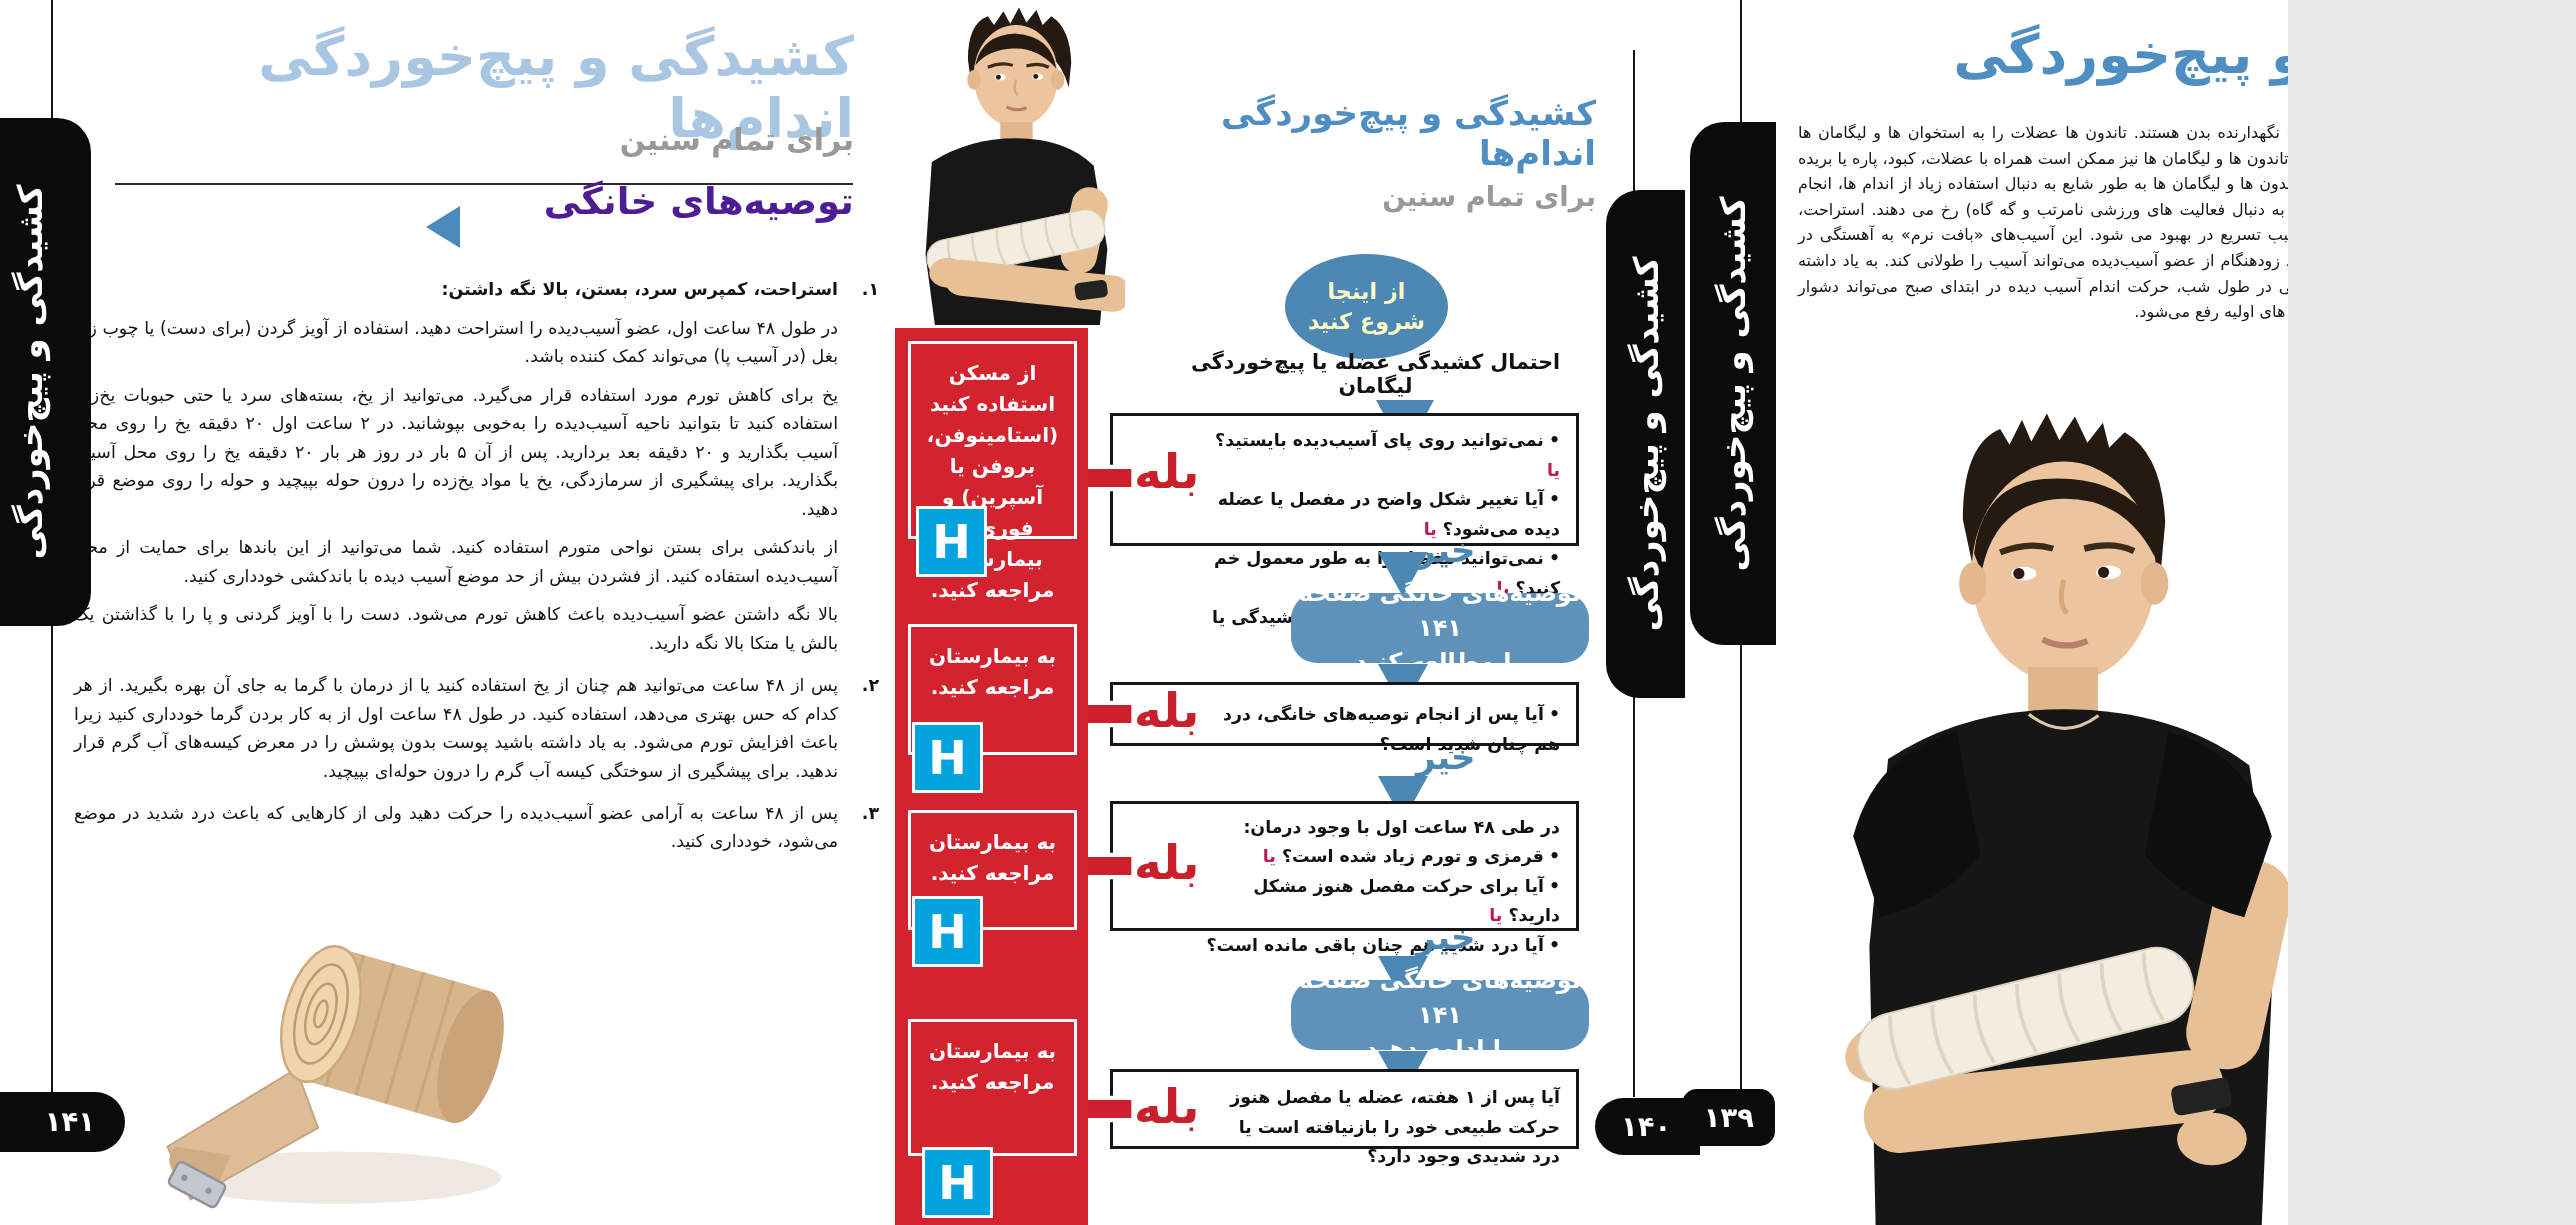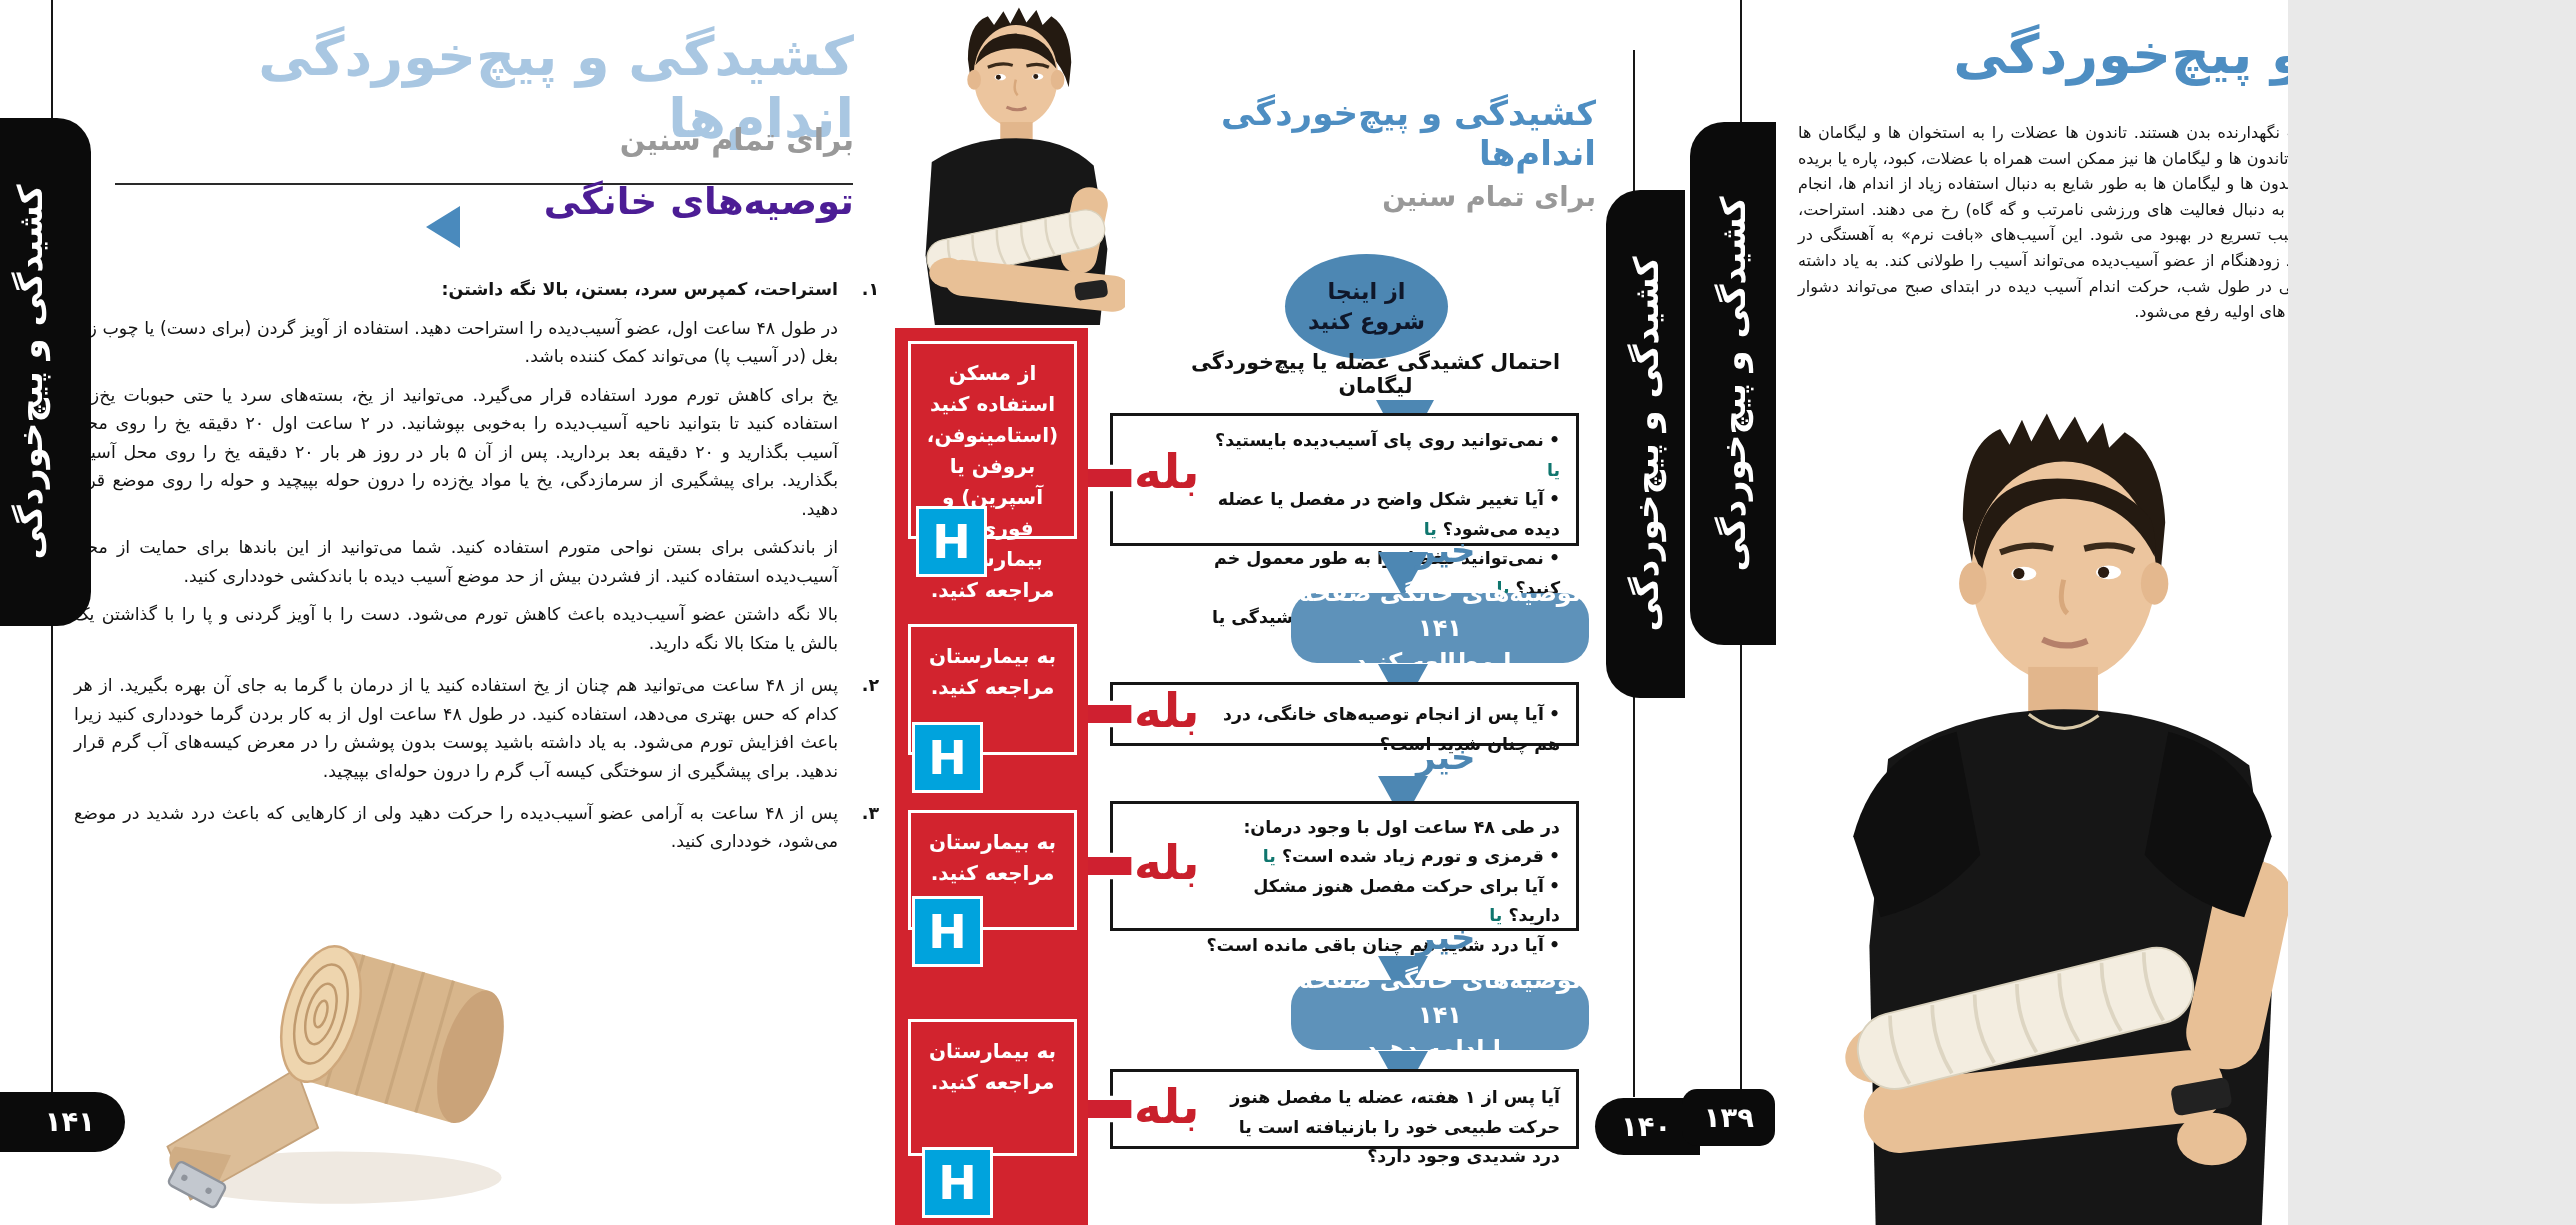--- a/index.html
+++ b/index.html
@@ -12,21 +12,21 @@
   .vwrap{position:absolute;inset:0;display:flex;align-items:center;justify-content:center;}
   .vtext{transform:rotate(-90deg);white-space:nowrap;color:#fff;font-weight:bold;font-size:34px;}
   .pill{position:absolute;background:#0b0b0b;color:#fff;font-size:27.4px;font-weight:bold;}
   .title-blue{color:#4e8ec2;font-weight:bold;text-align:right;}
   .title-light{color:#a9c7e2;font-weight:bold;text-align:right;}
   .subtitle{color:#999999;font-weight:bold;text-align:right;}
   .body-text{color:#141414;text-align:justify;text-align-last:right;}
   .qbox{position:absolute;left:1110px;width:469px;background:#fff;border:3.7px solid #151515;
         box-sizing:border-box;direction:rtl;text-align:right;color:#111;font-weight:700;
         font-size:17.4px;line-height:1.7;}
-  .qline .or{color:#0f766e;}
+  .qline .or{color:#be185d;}
   .qline .dot{padding-left:5px;}
   .bubble{position:absolute;left:1291px;width:298px;background:#5e92ba;border-radius:26px;
           color:#fff;font-weight:bold;font-size:24px;line-height:1.45;text-align:center;
           direction:rtl;display:flex;flex-direction:column;justify-content:center;}
   .tri-down{position:absolute;width:0;height:0;border-left:25px solid transparent;
             border-right:25px solid transparent;border-top:45px solid #4d87b3;}
   .no-label{position:absolute;color:#4d87b3;font-weight:bold;font-size:34px;z-index:5;}
   .yes-label{position:absolute;color:#c9202c;font-weight:bold;font-size:47px;z-index:6;}
   .action{position:absolute;left:908px;width:169px;border:3.1px solid #fff;box-sizing:border-box;
           color:#fff;font-weight:700;font-size:20px;line-height:1.55;text-align:center;
@@ -130,21 +130,21 @@
       <path d="M100,364 q-8,30 2,58 M140,364 q-8,30 2,58 M180,364 q-8,30 2,58 M220,364 q-8,30 2,58 M260,364 q-8,30 2,58 M300,364 q-8,30 2,58" stroke="#ddd5c2" stroke-width="4" fill="none"></path>
     </g>
     <rect x="90" y="430" width="300" height="58" rx="28" fill="#e8c096" transform="rotate(6 240 459)"></rect>
     <ellipse cx="96" cy="438" rx="30" ry="24" fill="#e8c096"></ellipse>
     <rect x="300" y="452" width="52" height="28" rx="8" fill="#222" transform="rotate(-8 326 466)"></rect>
   </svg>
 
   <div class="abs title-blue rtl" style="left:1150px;top:93px;width:446px;font-size:34px;">کشیدگی و پیچ‌خوردگی اندام‌ها</div>
   <div class="abs subtitle rtl" style="left:1150px;top:181px;width:446px;font-size:27.4px;">برای تمام سنین</div>
 
-  <div class="abs rtl" style="left:1285px;top:254px;width:163px;height:105px;background:#4d87b3;border-radius:50%;color:#0f172a;font-weight:bold;font-size:22.4px;line-height:1.3;text-align:center;display:flex;flex-direction:column;justify-content:center;">
+  <div class="abs rtl" style="left:1285px;top:254px;width:163px;height:105px;background:#4d87b3;border-radius:50%;color:#fef9c3;font-weight:bold;font-size:22.4px;line-height:1.3;text-align:center;display:flex;flex-direction:column;justify-content:center;">
     <span>از اینجا</span>
     <span>شروع کنید</span>
   </div>
 
   <div class="abs rtl" style="left:1176px;top:350px;width:399px;font-size:20.6px;font-weight:bold;color:#111;text-align:center;">احتمال کشیدگی عضله یا پیچ‌خوردگی لیگامان</div>
 
   <div class="tri-down" style="left:1376px;top:400px;border-left-width:29px;border-right-width:29px;border-top-width:54px;"></div>
 
   <div class="qbox" style="top:413px;height:133px;padding:10px 16px 6.2px 93px;">
     <div class="qline"><span class="dot">•</span><span>نمی‌توانید روی پای آسیب‌دیده بایستید؟</span> <span class="or">یا</span></div>

